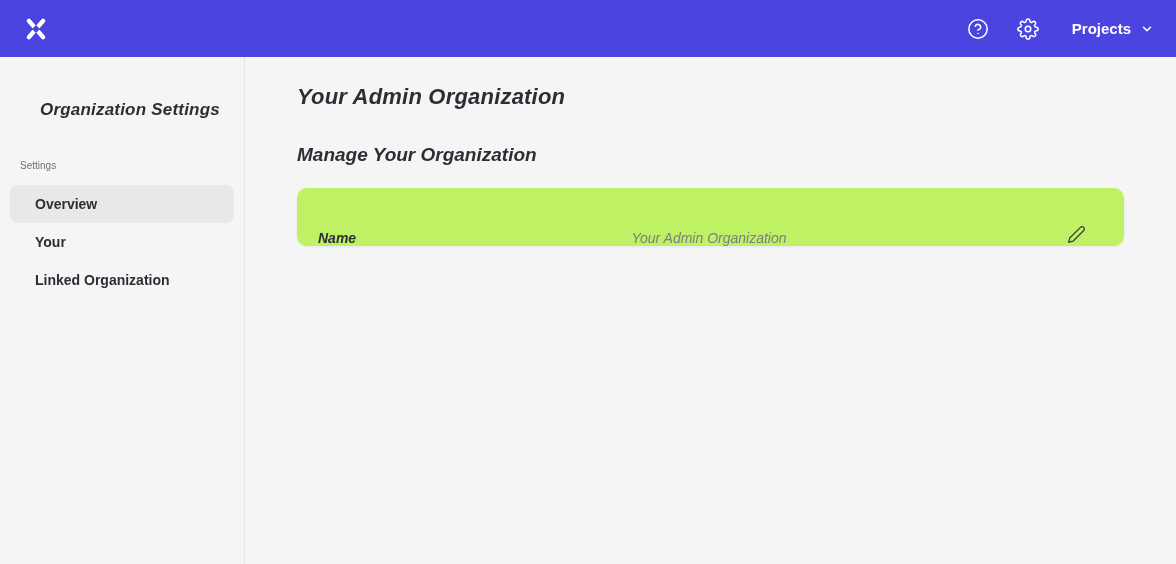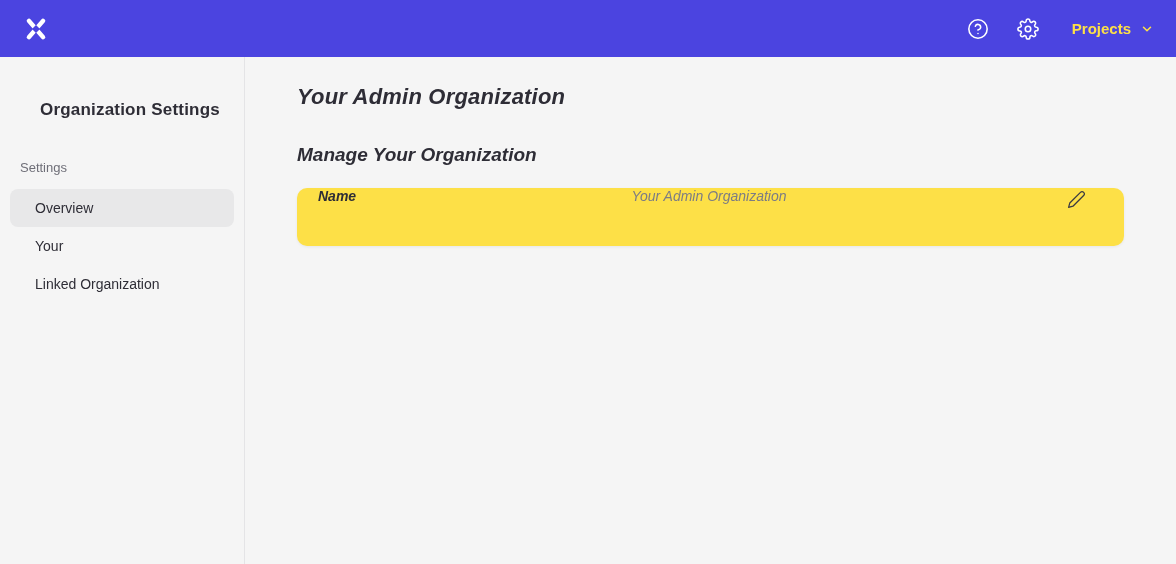--- a/index.html
+++ b/index.html
@@ -40,57 +40,58 @@
   }
   .icon-btn{
     background:none;border:none;color:#fff;
     width:24px;height:24px;
     display:flex;align-items:center;justify-content:center;
     cursor:pointer;padding:0;
   }
   .projects{
     display:flex;align-items:center;gap:9px;
     cursor:pointer;
-    font-size:15px;font-weight:700;color:#fde047;
+    font-size:15px;font-weight:700;color:#ffffff;
     margin-left:6px;
   }
   
   .content{
     display:flex;
     height:507px;
   }
   .sidebar{
     width:245px;
     flex:0 0 245px;
     border-right:1px solid var(--border);
     padding-top:43px;
   }
   .sidebar-title{
     font-size:17px;
     font-weight:700;
     color:var(--text-dark);
     padding-left:40px;
     letter-spacing:.2px;
+    font-style:italic;
   }
   .section-label{
     margin-top:40px;
     padding-left:20px;
-    font-size:13px;
+    font-size:10px;
     font-weight:500;
     color:var(--text-grey);
   }
   .nav{margin-top:14px;}
   .nav-item{
     height:38px;
     line-height:38px;
     margin:0 10px;
     padding-left:25px;
     border-radius:8px;
     font-size:14px;
-    font-weight:400;
+    font-weight:700;
     color:var(--text-dark);
     cursor:pointer;
   }
   .nav-item.selected{
     background:var(--selected-bg);
   }
   
   .main{
     flex:1;
     padding:27px 52px 4px 52px;
@@ -104,25 +105,25 @@
   }
   .section-title{
     margin-top:34px;
     font-size:19px;
     font-weight:700;
     color:var(--text-dark);
   }
   .card{
     margin-top:22px;
     height:58px;
-    background:#fde047;
+    background:#bef264;
     border-radius:10px;
     box-shadow:0 1px 3px rgba(0,0,0,0.06);
     display:flex;
-    align-items:flex-start;
+    align-items:flex-end;
     position:relative;
   }
   .name-label{
     padding-left:21px;
     font-size:14px;
     font-weight:700;
     color:var(--text-dark);
   }
   .name-value{
     position:absolute;

